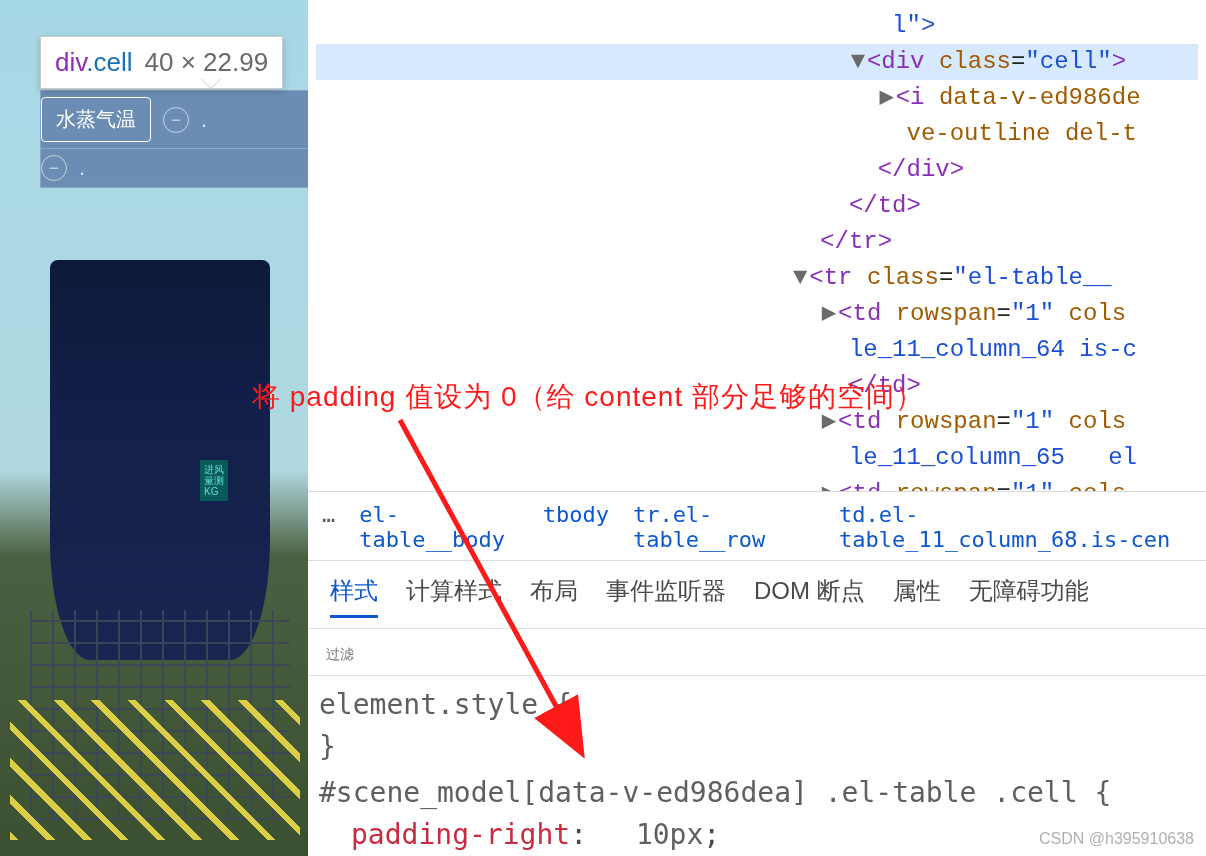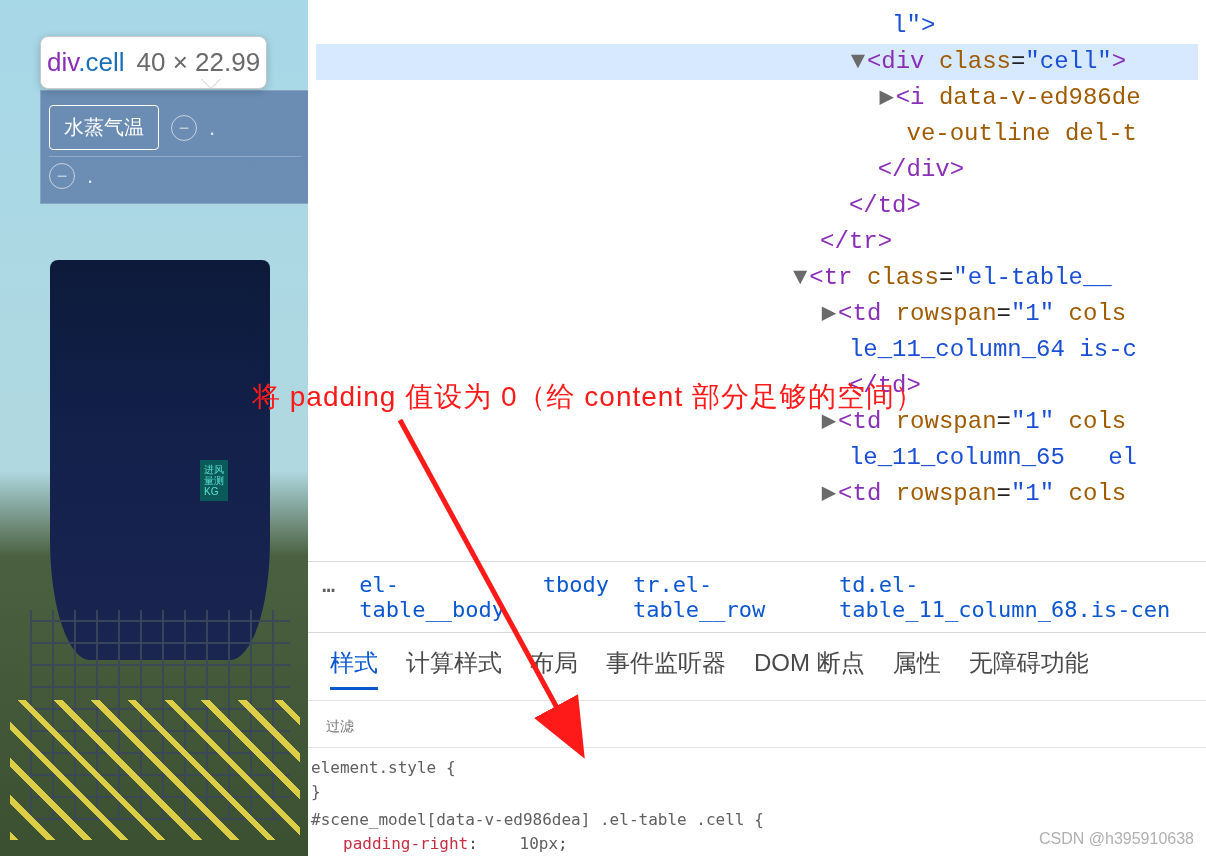--- a/index.html
+++ b/index.html
@@ -40,21 +40,20 @@
   background:
     repeating-linear-gradient(45deg, #f7e34a 0 6px, transparent 6px 26px);
   opacity: 0.85;
 }
 .hud {
   position: absolute;
   left: 40px; top: 90px;
   width: 270px;
   background: rgba(30,50,120,0.45);
   border: 1px solid rgba(255,255,255,0.2);
-  padding: 8px;
   color: #fff;
 }
 .hud-row {
   display: flex; align-items: center;
   gap: 12px;
   padding: 6px 0;
   border-bottom: 1px solid rgba(255,255,255,0.25);
 }
 .hud-row:last-child { border-bottom: none; }
 .hud-btn {
@@ -77,22 +76,22 @@
   font-size: 18px;
   line-height: 1;
 }
 .hud-dot { color:#dfe7f3; font-size:22px; }
 
 .inspect-tip {
   position: absolute;
   left: 40px; top: 36px;
   background: #fff;
   border: 1px solid #c9c9c9;
-  border-radius: 8px;
-  padding: 10px 6px;
+  border-radius: 0;
+  padding: 10px 14px;
   font-size: 26px;
   box-shadow: 0 2px 8px rgba(0,0,0,0.2);
   display: flex; align-items: baseline; gap: 12px;
 }
 .inspect-tip::after{
   content:"";
   position:absolute;
   bottom:-10px; left:160px;
   border:10px solid transparent;
   border-top-color:#fff;
@@ -153,22 +152,22 @@
 .filter-row {
   border-top: 1px solid #e2e2e2;
   padding: 10px 18px;
   font-size: 22px;
   color: #8a8a8a;
   font-family: -apple-system, Arial, sans-serif;
 }
 
 .styles-pane {
   border-top: 1px solid #e2e2e2;
-  padding: 8px 18px 0 3px;
-  font-size: 16px;
+  padding: 8px 18px 0 11px;
+  font-size: 28px;
   font-family: Menlo, Consolas, monospace;
   color: #4a4a4a;
   line-height: 1.5;
 }
 .sel { color: #5f5f5f; }
 .brace { color: #5f5f5f; }
 .prop { color: #c72c41; }
 .val { color: #5f5f5f; margin-left: 32px; }
 .indent { margin-left: 32px; }
 .cb {

